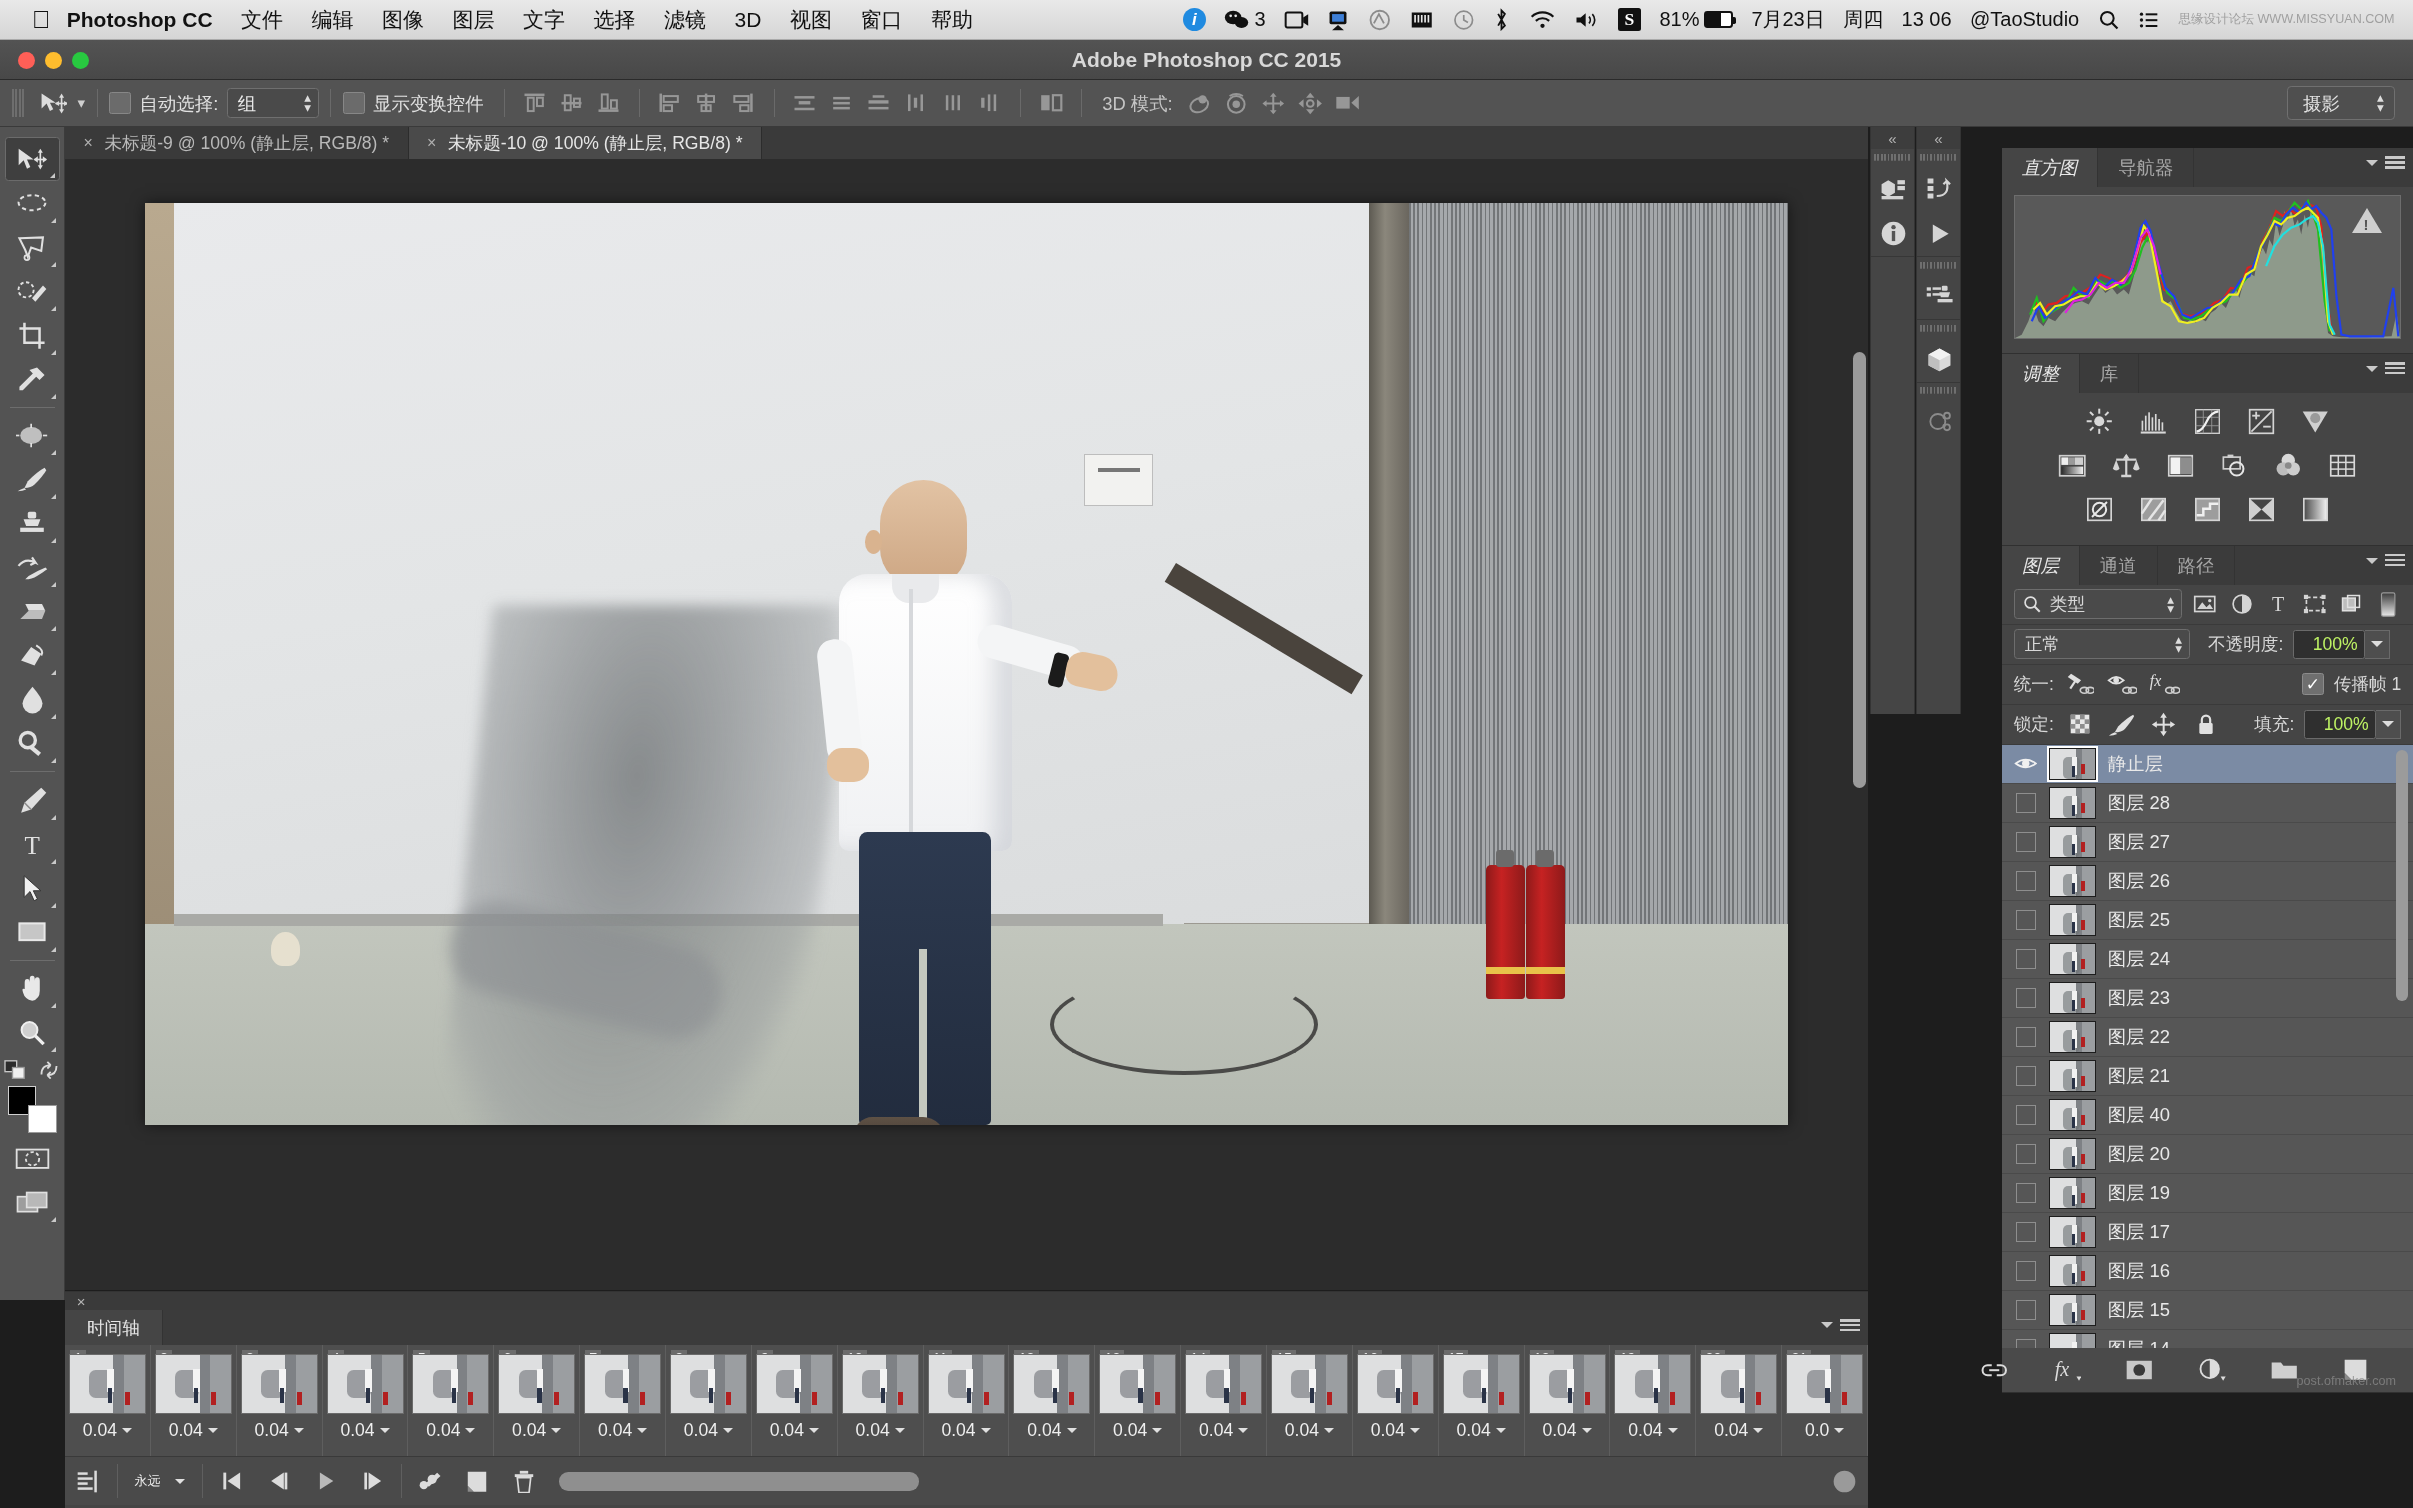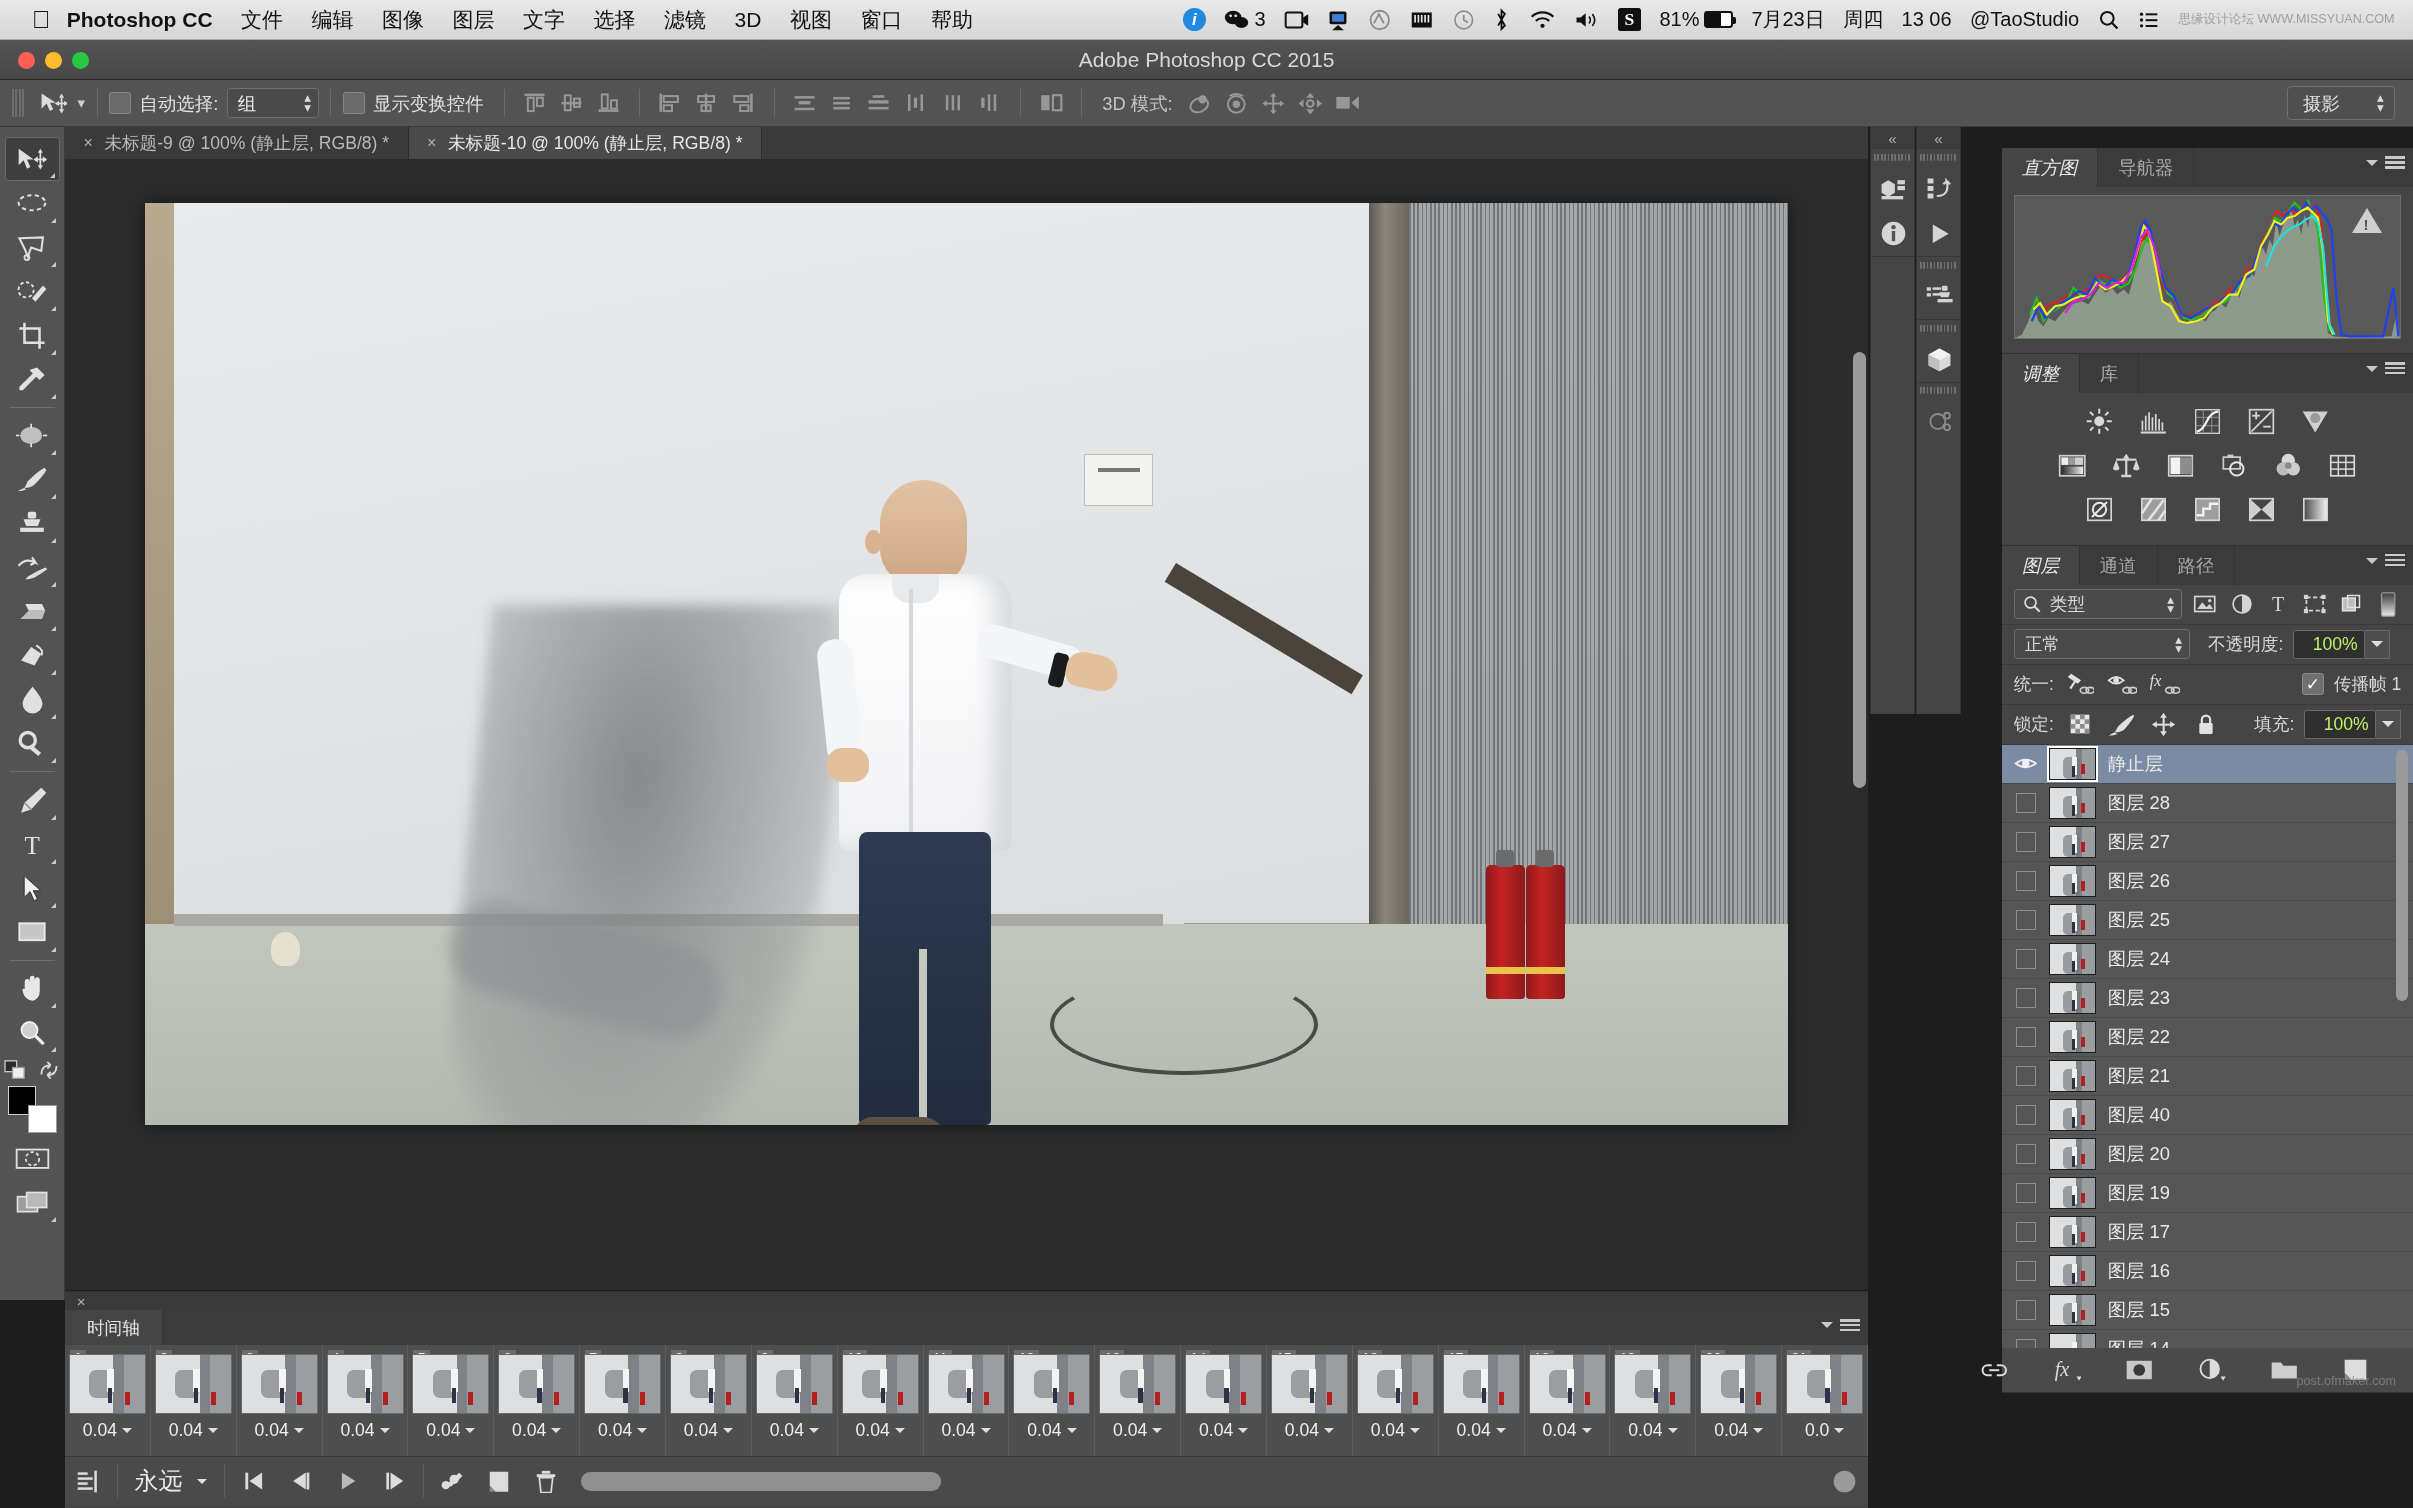--- a/index.html
+++ b/index.html
@@ -42,21 +42,21 @@
     border-radius: 2.5px; font-family: "Liberation Serif", serif;
   }
   .wm { color: #8b8b8b; font-size: 12.6px; opacity: .75; }
 
   
   .ps-title {
     position: absolute; left: 0; top: 40px; width: 2413px; height: 40px;
     background: linear-gradient(#535353,#484848);
     border-bottom: 0.8px solid #2a2a2a;
     display: flex; align-items: center; justify-content: center;
-    color: #d8d8d8; font-size: 21px;
+    color: #d8d8d8; font-size: 21px; font-weight: bold;
   }
   .traffic { position: absolute; left: 18.4px; top: 11.7px; display: flex; gap: 10px; }
   .tl { width: 17px; height: 17px; border-radius: 50%; }
   .tl.r { background: #ff5f57; } .tl.y { background: #ffbd2e; } .tl.g { background: #28c940; }
 
   
   .optbar {
     position: absolute; left: 0; top: 80px; width: 2413px; height: 47px;
     background: #535353; border-bottom: 0.8px solid #3a3a3a;
     display: flex; align-items: center; color: #e0e0e0; font-size: 18.4px;
@@ -265,21 +265,21 @@
     background: linear-gradient(to right,#dedfe0 0 58%, #7e8185 58% 72%, #9b9ea1 72% 100%); }
   .fthumb .t-person { position:absolute; left:50%; top:24%; width:6.7px; height:23.5px; background:#f4f4f4; }
   .fthumb .t-legs { position:absolute; left:51%; top:58%; width:4.2px; height:15px; background:#2a3347; }
   .fthumb .t-shadow { position:absolute; left:26%; top:26%; width:23.5px; height:28.5px; background:rgba(110,114,118,.6); border-radius:6.7px;}
   .fthumb .t-ext { position:absolute; right:20%; bottom:14%; width:5px; height:12.6px; background:#b22020; }
   .fdelay { margin-top: 6.7px; color:#efefef; font-size: 17.6px; display:flex;align-items:center;gap:5px; }
   .caret-s { width:0;height:0;border-left:5px solid transparent;border-right:5px solid transparent;border-top:5.9px solid #e0e0e0;}
   .tl-bottom { height: 49px; background:#4a4a4a; display:flex; align-items:center; border-top:0.8px solid #3a3a3a;}
   .tlb-ic { width:47px;height:37px;display:flex;align-items:center;justify-content:center;}
   .tl-sep { width:0.8px; height:34px; background:#5f5f5f; margin:0 5px; }
-  .loop { display:flex;align-items:center;gap:15px;padding:0 11.7px;color:#eaeaea;font-size:24px;}
+  .loop { display:flex;align-items:center;gap:15px;padding:0 11.7px;color:#eaeaea;font-size:13px;}
   .tl-hscroll { flex:1; height: 18.4px; margin: 0 18.4px 0 11.7px; background:#8f8f8f; border-radius:9.2px; max-width: 360px;}
   svg { display:block; }
 </style>
 </head>
 <body>
 
 <div class="app">
 
   <div class="macbar">
     <span class="apple"></span>

